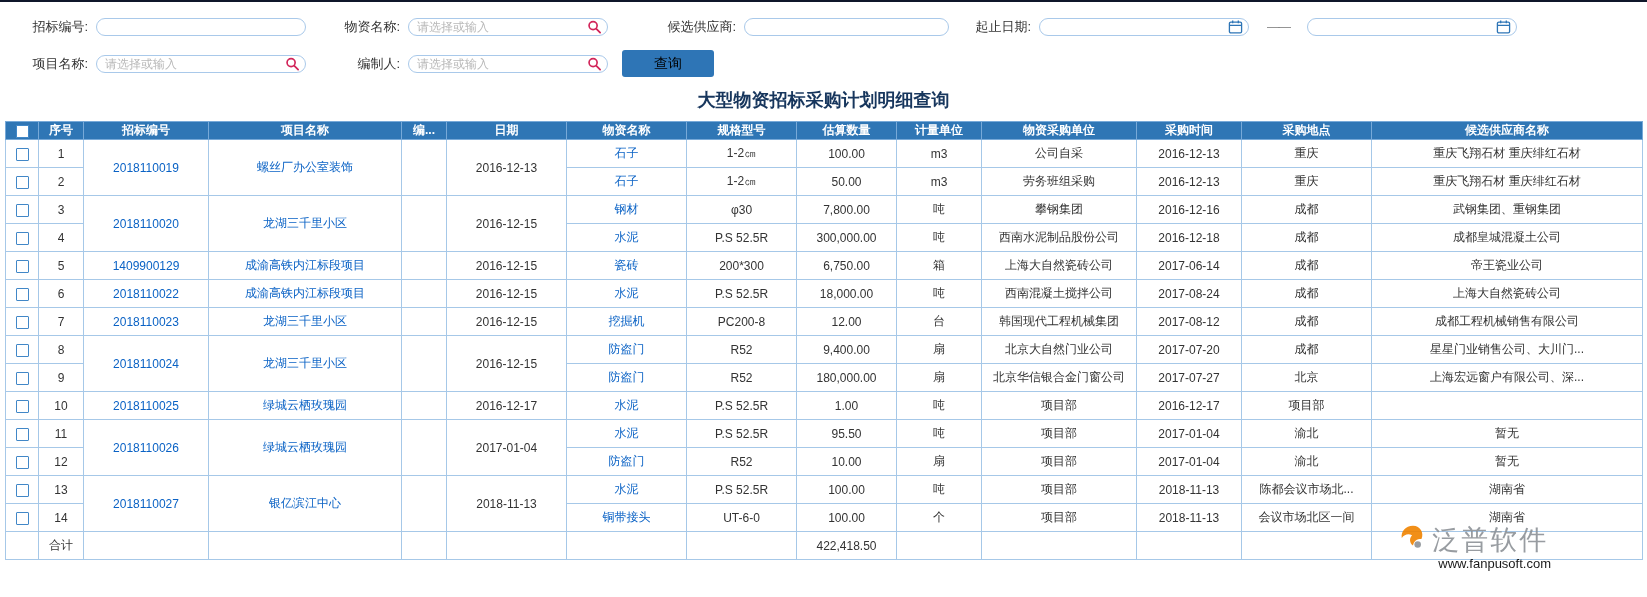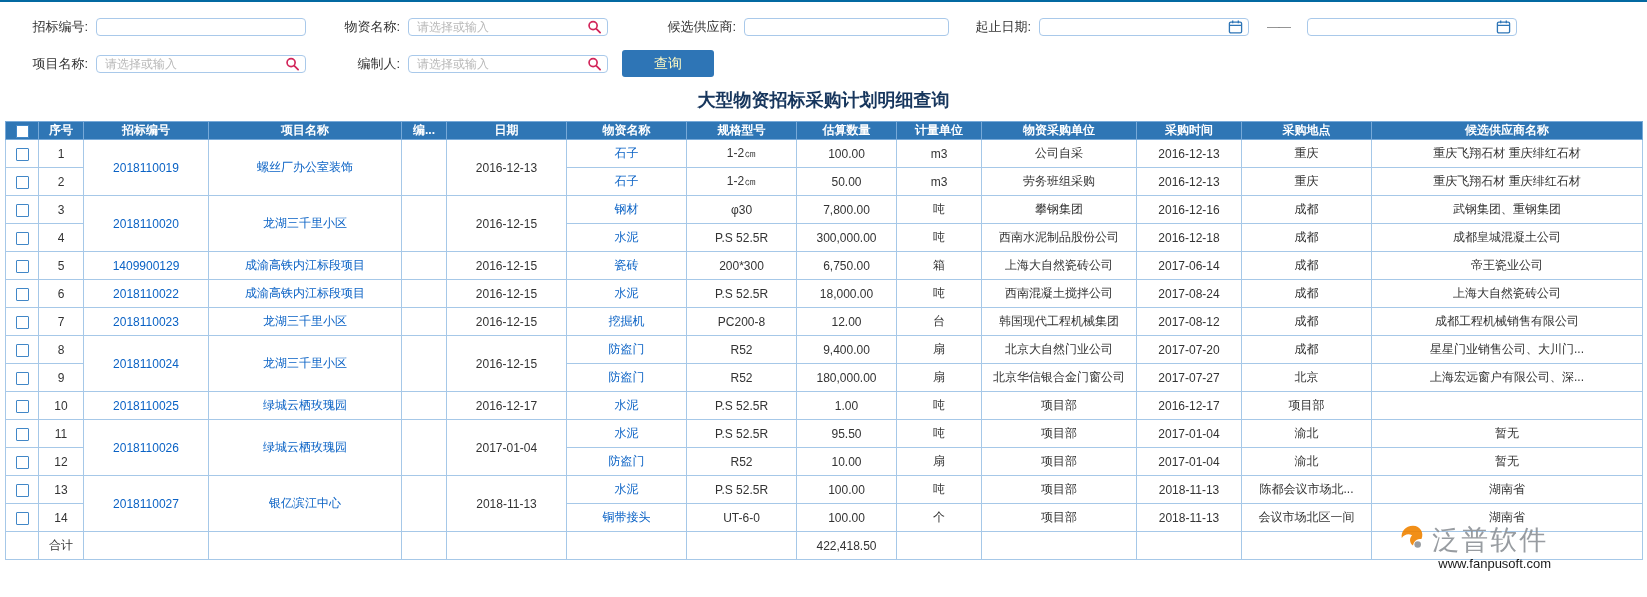--- a/index.html
+++ b/index.html
@@ -1,39 +1,39 @@
 <!DOCTYPE html>
 <html><head>
 <meta charset="utf-8">
 <style>
   *{box-sizing:border-box;margin:0;padding:0}
   html,body{background:#fff}
   body{font-family:"Liberation Sans","DejaVu Sans",sans-serif;}
-  .page{position:relative;width:1647px;height:597px;background:#fff;overflow:hidden;border-top:2px solid #0369a1}
+  .page{position:relative;width:1647px;height:597px;background:#fff;overflow:hidden;border-top:2px solid #0f172a}
 
   
   .filter-panel{padding:6px 0 2px 22px}
   .frow{display:flex;align-items:center;height:37px}
   .fgroup{display:flex;align-items:center}
   .lbl{display:inline-block;font-size:13px;color:#333;text-align:right;padding-right:8px;white-space:nowrap}
   .lbl-w66{width:74px}
   .lbl-w80{width:88px}
-  .inp{height:18px;border:1px solid #a9c9ea;border-radius:4px;font-size:12px;color:#333;padding:0 8px;outline:none;background:#fff}
+  .inp{height:18px;border:1px solid #a9c9ea;border-radius:13px;font-size:12px;color:#333;padding:0 8px;outline:none;background:#fff}
   .inp::placeholder{color:#b8b8b8}
   .w210{width:210px}
   .w205{width:205px}
   .w200{width:200px}
   .has-icon{padding-right:26px}
   .iwrap{position:relative;display:inline-block}
   .field-icon{position:absolute;right:6px;top:50%;transform:translateY(-50%);cursor:pointer;line-height:0}
   .ml28{margin-left:28px}
   .ml48{margin-left:48px}
   .ml16{margin-left:16px}
   .range-dash{color:#888;font-size:13px;margin:0 18px;letter-spacing:-2px;white-space:nowrap}
-  .btn-query{width:92px;height:27px;margin-left:14px;background:#2e75b6;color:#fef9c3;border:none;border-radius:3px;font-size:14px;cursor:pointer}
+  .btn-query{width:92px;height:27px;margin-left:14px;background:#2e75b6;color:#000000;border:none;border-radius:3px;font-size:14px;cursor:pointer}
 
   
   .page-title{text-align:center;font-size:18px;font-weight:bold;color:#17365d;margin:4px 0 9px}
 
   
   .grid{border-collapse:collapse;table-layout:fixed;width:1637px;margin-left:5px;font-size:12px}
   .grid th{background:#2f76b5;color:#fff;font-weight:bold;height:15px;border:1px solid #77a9d8;font-size:12px;padding:0 2px;overflow:hidden;white-space:nowrap}
   .grid td{border:1px solid #a6c8e8;height:28px;text-align:center;color:#333;padding:0 3px;overflow:hidden;white-space:nowrap;text-overflow:ellipsis;background:#fff}
   .grid a{color:#0a62c5;text-decoration:none;cursor:pointer}
   .cb{appearance:none;-webkit-appearance:none;width:13px;height:13px;border:1px solid #4187c7;border-radius:1px;background:#fff;margin:0;vertical-align:middle;cursor:pointer}

